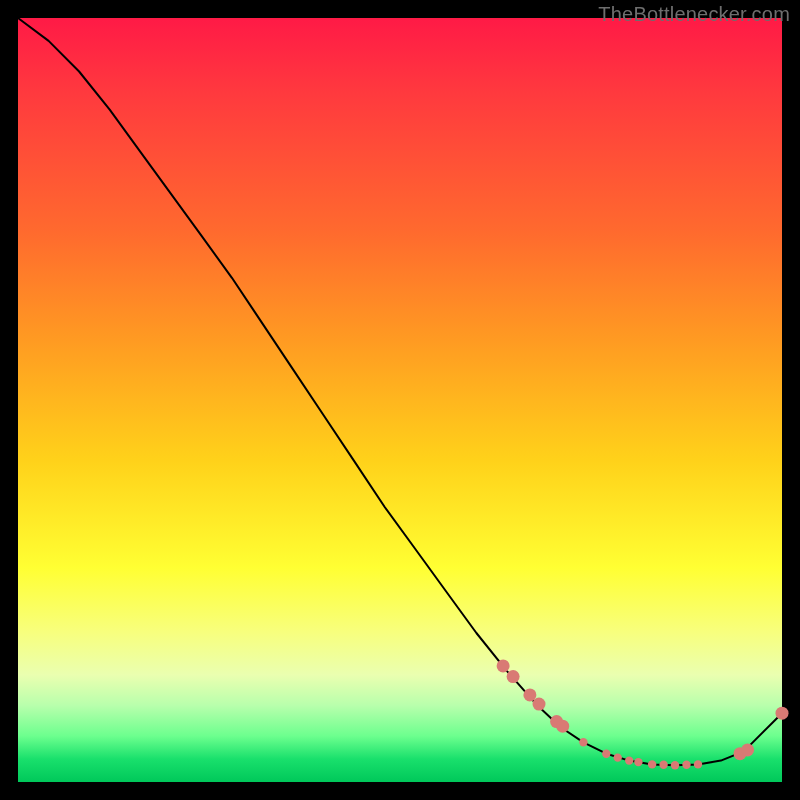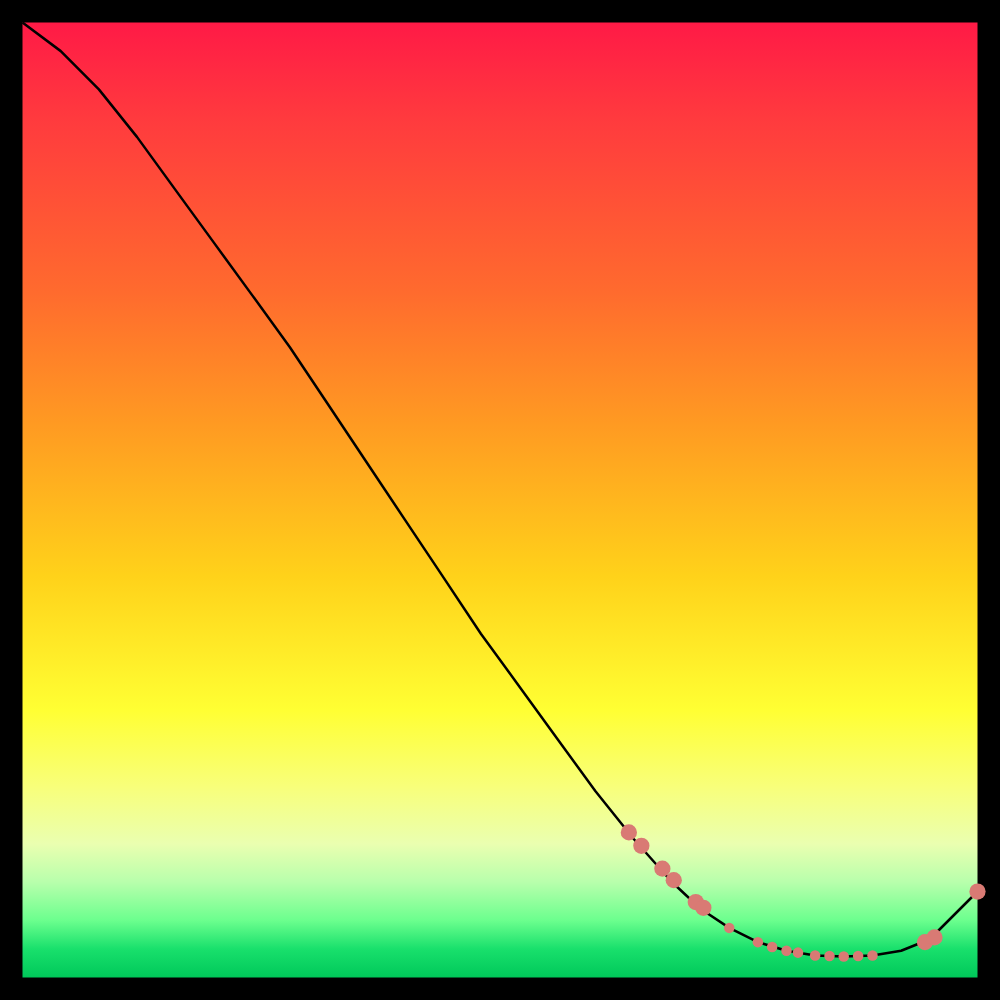--- a/index.html
+++ b/index.html
@@ -85,14 +85,15 @@
           <circle cx="657.0" cy="747.2" r="4.2" fill="#d97a74"></circle>
           <circle cx="668.5" cy="746.8" r="4.2" fill="#d97a74"></circle>
           <circle cx="680.0" cy="746.4" r="4.2" fill="#d97a74"></circle>
           <circle cx="722.0" cy="735.7" r="6.5" fill="#d97a74"></circle>
           <circle cx="729.6" cy="731.9" r="6.5" fill="#d97a74"></circle>
           <circle cx="764.0" cy="695.2" r="6.5" fill="#d97a74"></circle>
         </g>
     </svg>
   </div>
 
+  <div class="watermark">TheBottlenecker.com</div>
 
 </div>
 
 </body></html>

